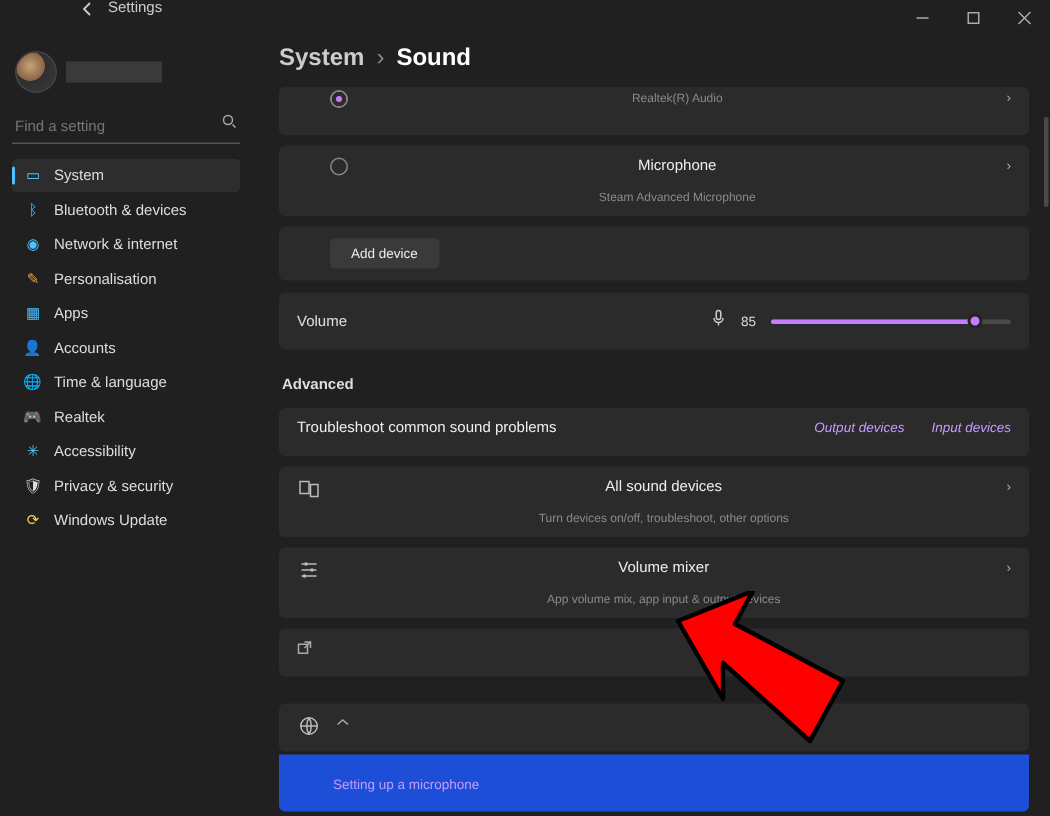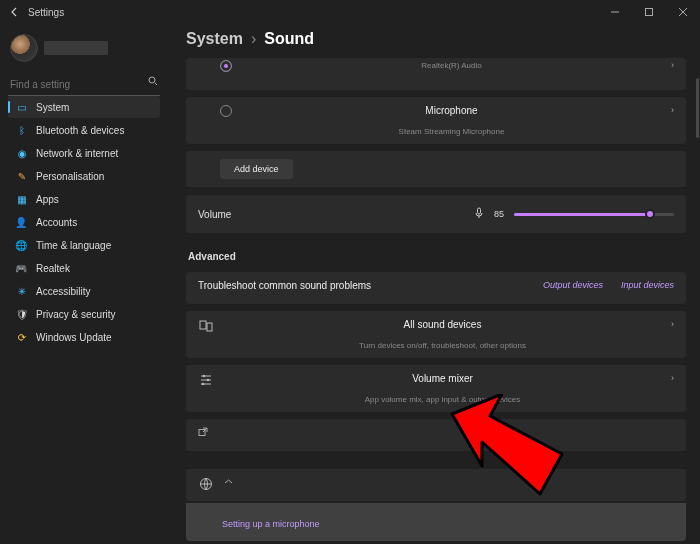--- a/index.html
+++ b/index.html
@@ -1,31 +1,31 @@
 <!DOCTYPE html>
 <html><head>
 <meta charset="utf-8">
 <style>
   * { margin: 0; padding: 0; box-sizing: border-box; font-family: "Segoe UI", sans-serif; }
   html, body { width: 700px; height: 544px; background: #0f0f0f; color: #e0e0e0; overflow: hidden; }
   body { background: #202020; position: relative; }
 
-  .titlebar { display: flex; align-items: center; height: 24px; background: #202020; }
+  .titlebar { display: flex; align-items: flex-start; height: 24px; background: #202020; padding-left: 44px; }
   .tb-left { display: flex; align-items: center; gap: 8px; padding-left: 10px; font-size: 10px; color: #ccc; }
   .tb-icon { width: 10px; height: 10px; display: inline-flex; align-items: center; justify-content: center; }
   .tb-caption { display: flex; margin-left: auto; }
   .cap-btn { width: 34px; height: 24px; display: flex; align-items: center; justify-content: center; color: #888; font-size: 10px; }
 
   .shell { display: flex; height: 520px; }
   .sidebar { width: 168px; padding: 4px 8px 10px 8px; display: flex; flex-direction: column; }
   .profile { display: flex; align-items: center; gap: 6px; padding: 6px 2px 12px 2px; }
   .avatar { width: 28px; height: 28px; border-radius: 50%; background: radial-gradient(circle at 35% 35%, #c9a37a 0%, #8a6445 40%, #2f2f2f 42%, #3a3a3a 100%); border: 1px solid #444; }
   .user-block { width: 64px; height: 14px; background: #3a3a3a; display: block; }
 
-  .search-wrap { position: relative; }
+  .search-wrap { position: relative; margin-bottom: 10px; }
   .search { width: 100%; background: transparent; border: none; border-bottom: 1px solid #555; color: #ccc; font-size: 10px; padding: 5px 18px 5px 2px; outline: none; }
   .search-icon-btn { position: absolute; right: 2px; top: 2px; color: #aaa; font-size: 10px; }
 
   .nav { display: flex; flex-direction: column; gap: 1px; }
   .nav-item { display: flex; align-items: center; gap: 8px; padding: 5px 8px; border-radius: 3px; font-size: 10px; color: #ddd; position: relative; cursor: default; }
   .nav-item.selected { background: #2d2d2d; }
   .nav-item.selected::before { content: ""; position: absolute; left: 0; top: 5px; bottom: 5px; width: 2px; background: #4cc2ff; border-radius: 2px; }
   .nav-ic { width: 12px; height: 12px; display: inline-flex; align-items: center; justify-content: center; font-size: 10px; }
 
   .main { flex: 1; overflow: hidden; padding: 6px 14px 0 18px; position: relative; }
@@ -54,21 +54,21 @@
   .vol-val { font-size: 9px; color: #ddd; }
   .slider-track { width: 160px; height: 3px; background: #4a4a4a; border-radius: 2px; position: relative; }
   .slider-fill { position: absolute; left: 0; top: 0; bottom: 0; width: 85%; background: #c77dff; border-radius: 2px; }
   .slider-thumb { position: absolute; right: -5px; top: 50%; transform: translate(0,-50%); width: 10px; height: 10px; border-radius: 50%; background: #c77dff; border: 2px solid #222; }
 
   .link-right { display: flex; gap: 18px; }
   .link { font-size: 9px; color: #c49bff; font-style: italic; }
 
   .icon-cell { width: 16px; display: flex; justify-content: center; color: #bbb; }
 
-  .expander-sub { background: #404040; border-radius: 0 0 4px 4px; padding: 10px 12px 10px 36px; margin-top: -2px; }
+  .expander-sub { background: #1d4ed8; border-radius: 0 0 4px 4px; padding: 10px 12px 10px 36px; margin-top: -2px; }
   .exp-link { font-size: 9px; color: #c49bff; }
 
   
   .arrow-overlay { position: absolute; left: 274px; top: 370px; pointer-events: none; }
 
   .scrollbar-stub { position: absolute; right: 1px; top: 54px; width: 3px; height: 60px; background: #4a4a4a; border-radius: 2px; }
 
   .ic-system   { color:#4cc2ff; }
   .ic-bt       { color:#4cc2ff; }
   .ic-net      { color:#4cc2ff; }
@@ -194,21 +194,21 @@
           <span class="subtitle">Realtek(R) Audio</span>
         </div>
         <span class="chev">›</span>
       </div>
 
       <div class="row">
         <span style="width:12px"></span>
         <span class="radio"></span>
         <div class="two-line row-inner">
           <span class="title">Microphone</span>
-          <span class="subtitle">Steam Streaming Microphone</span>
+          <span class="subtitle">Steam Advanced Microphone</span>
         </div>
         <span class="chev">›</span>
       </div>
 
       <div class="row">
         <span style="width:12px"></span>
         <button class="btn">Add device</button>
       </div>
 
       <div class="vol-row" style="margin-top:4px;">

